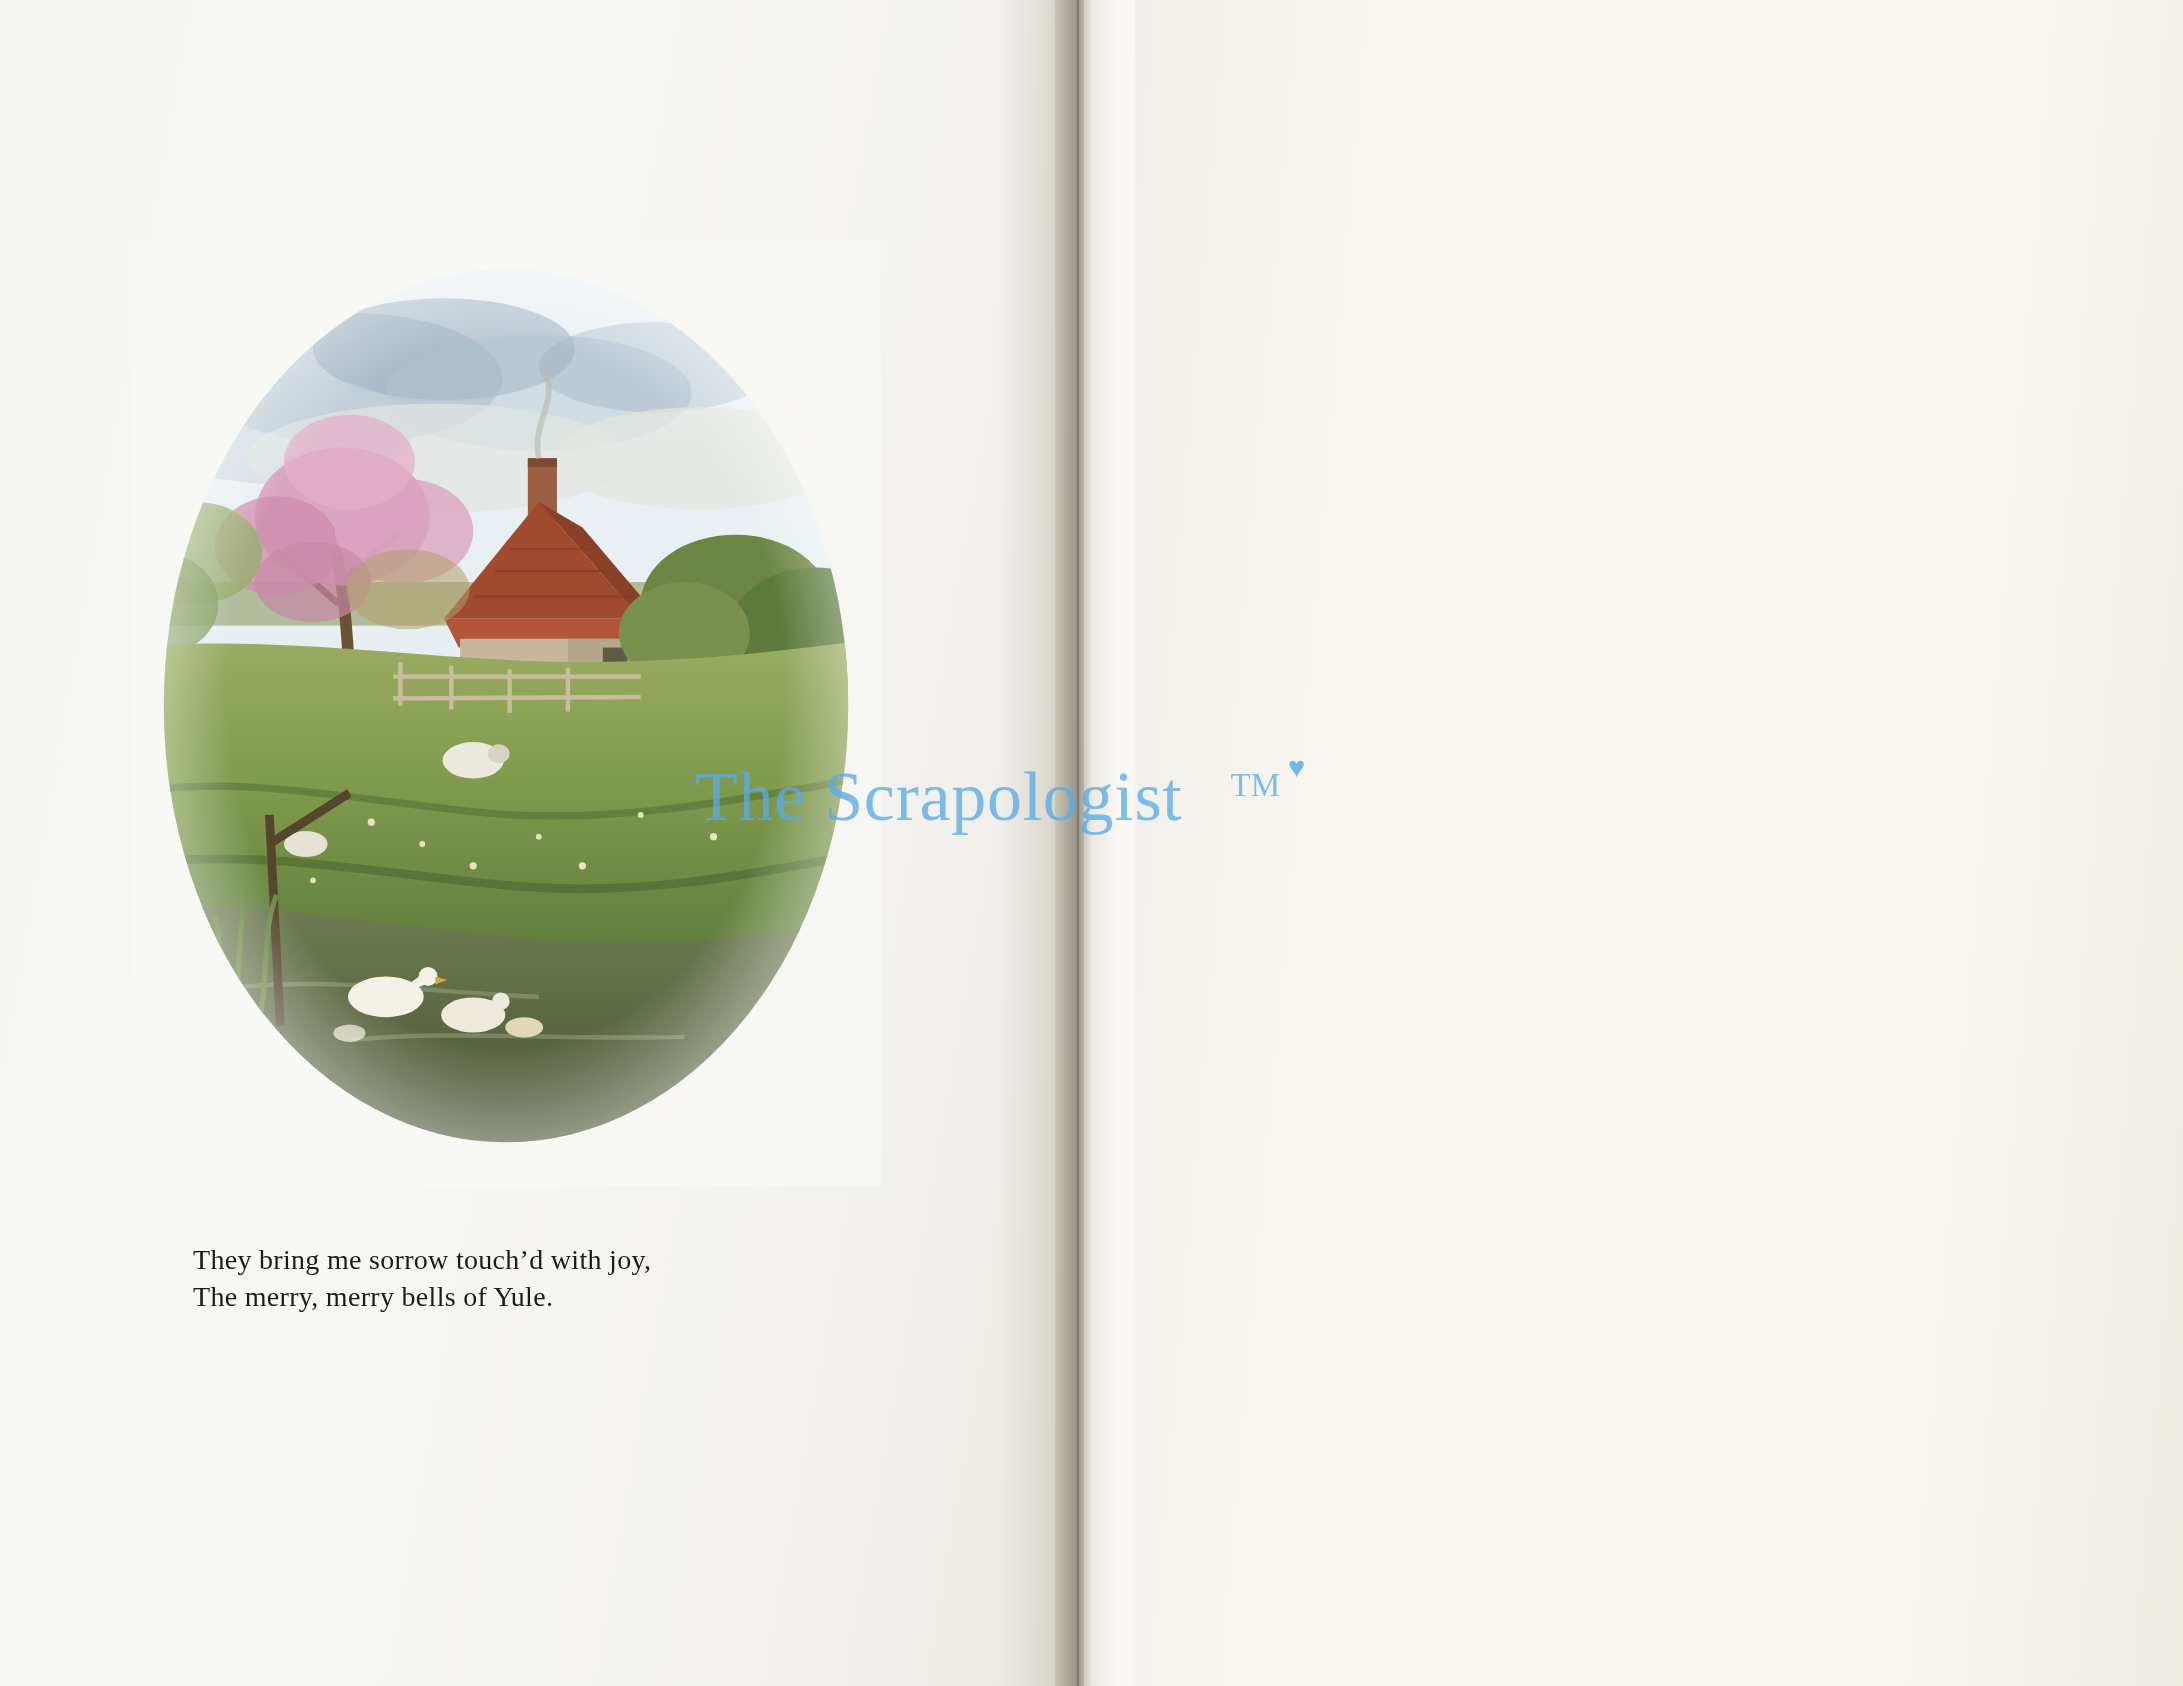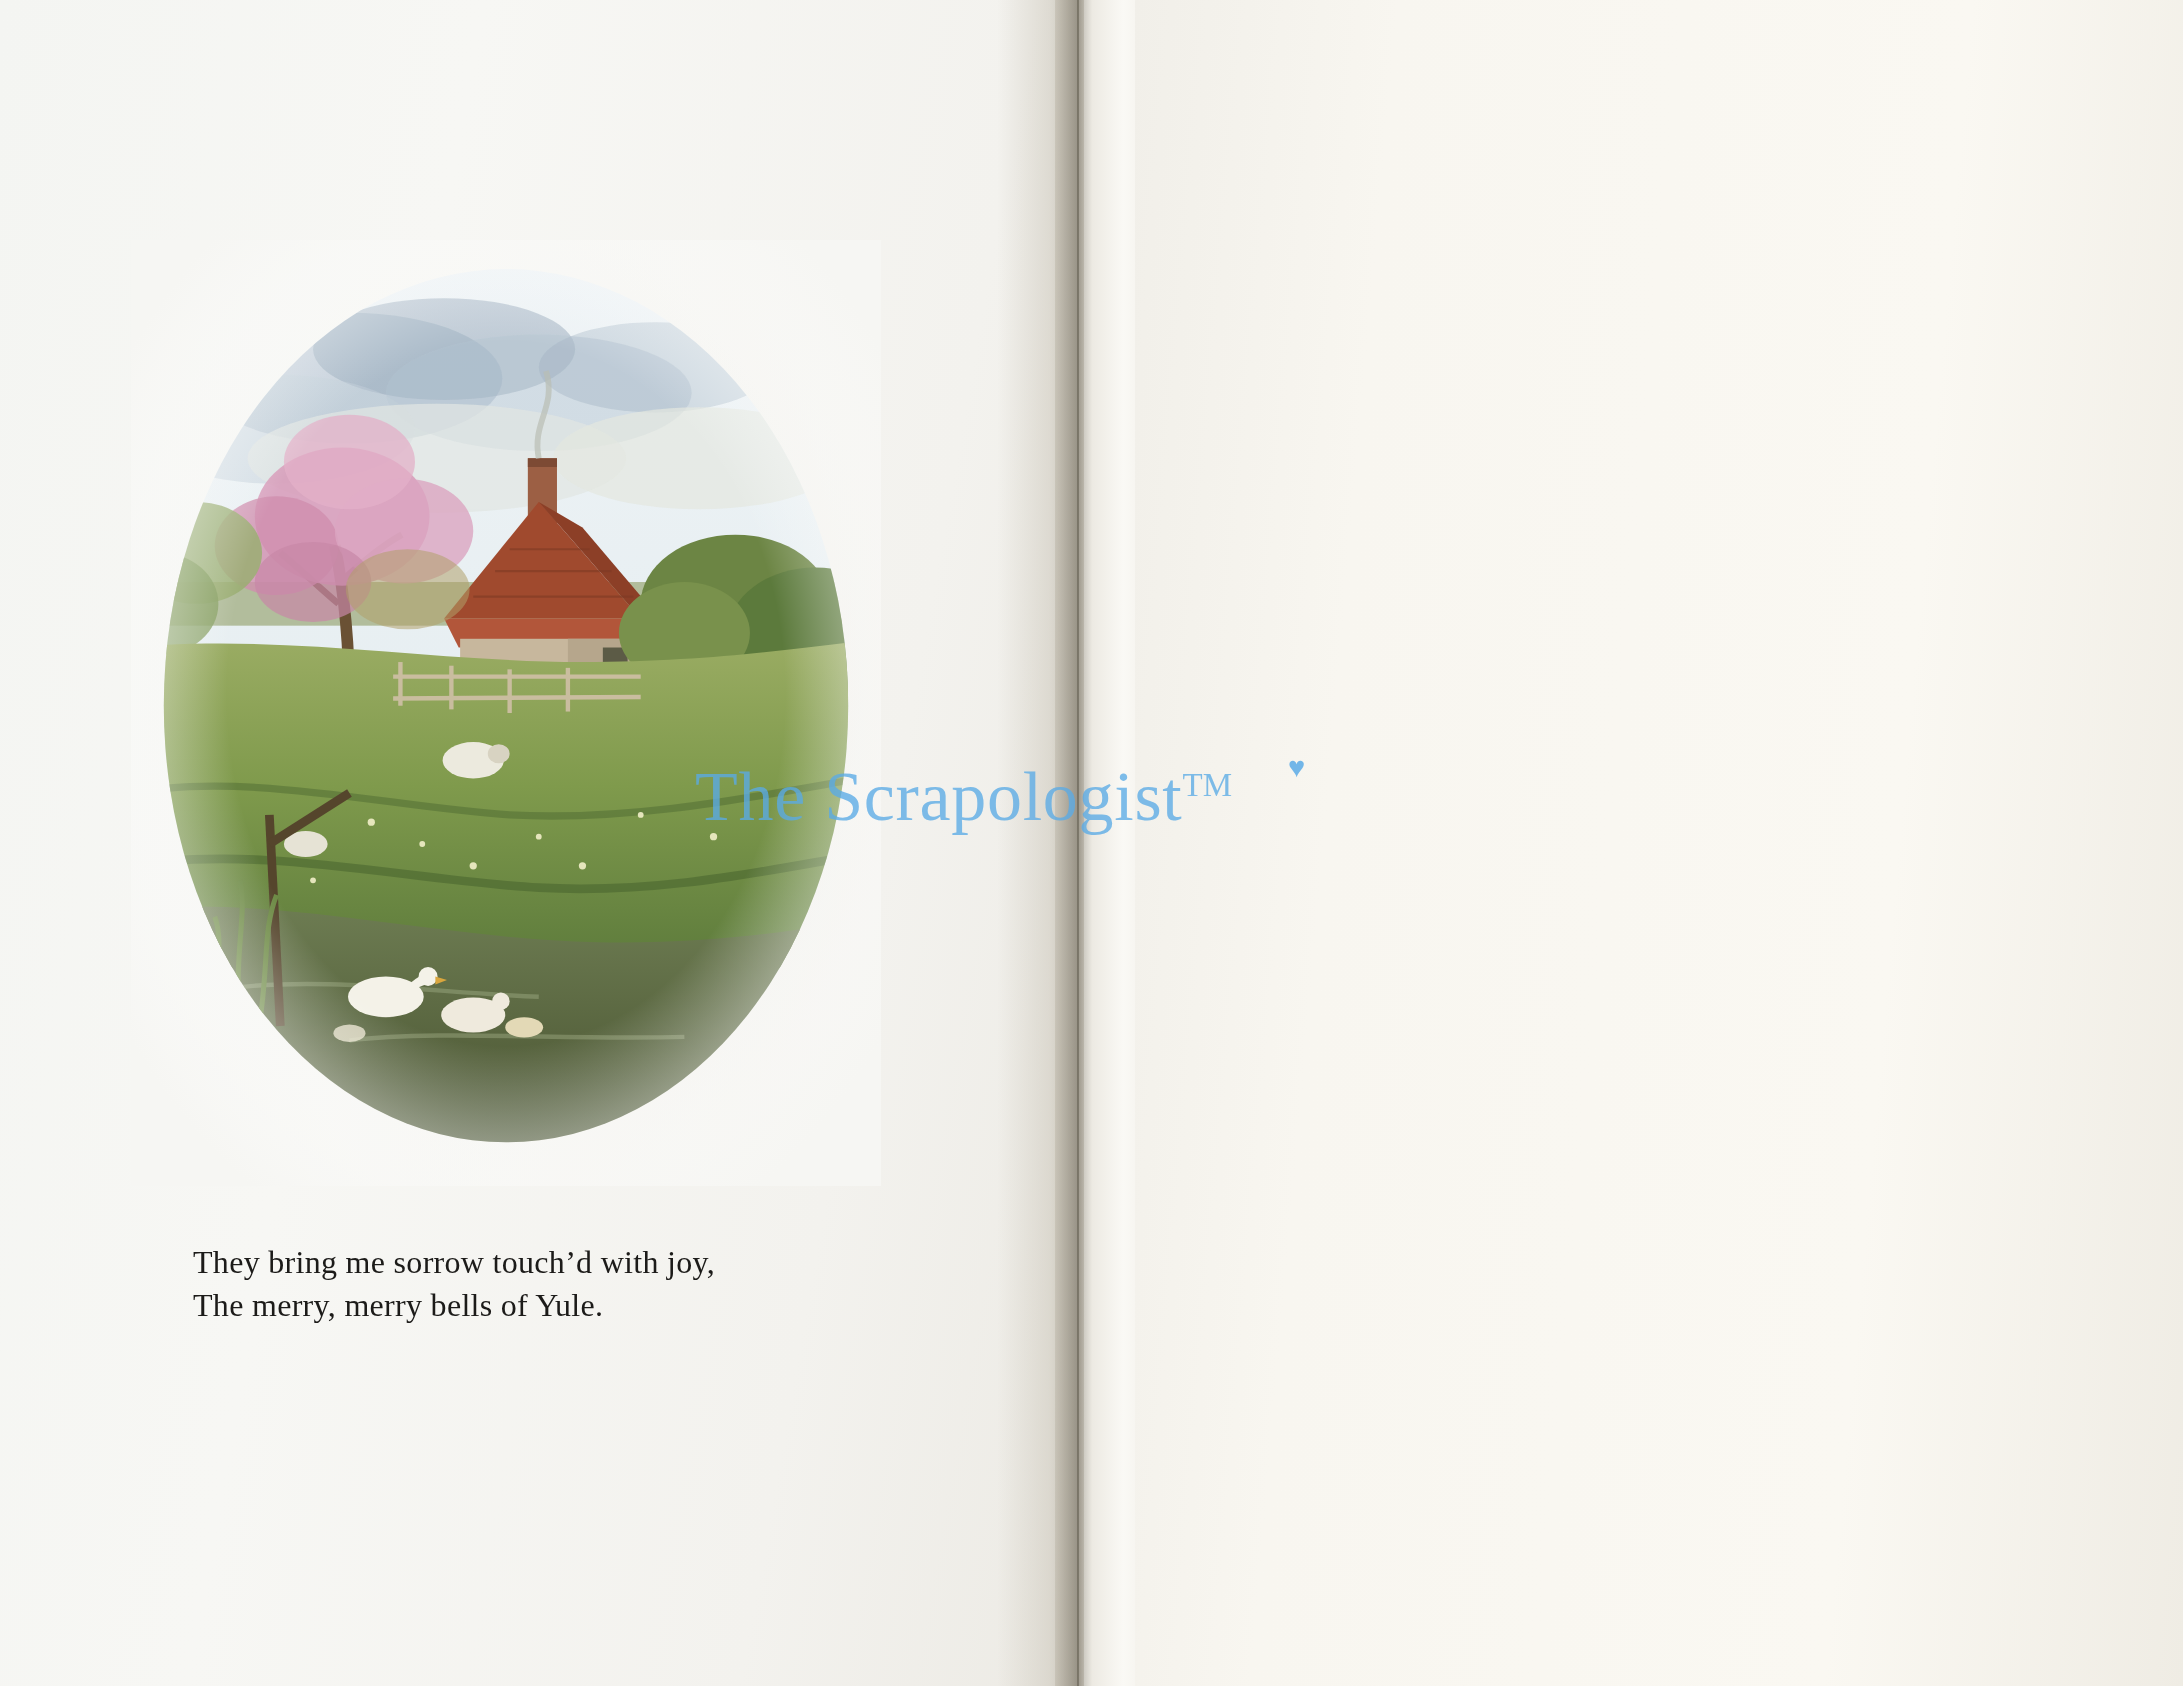--- a/index.html
+++ b/index.html
@@ -76,21 +76,21 @@
 
   .caption {
     position: absolute;
     left: 193px;
     top: 1241px;
     width: 786px;
     color: #1c1b19;
     font-family: "Liberation Serif", serif;
   }
   .caption .line {
-    font-size: 32px;
+    font-size: 28px;
     line-height: 1.33;
     letter-spacing: 0.3px;
   }
   .caption .source {
     margin-top: 11.6px;
     text-align: right;
     font-size: 24px;
     padding-right: 14.6px;
   }
   .caption .source i { font-style: italic; }
@@ -104,20 +104,21 @@
     font-size: 70px;
     color: rgba(90,170,230,0.78);
     letter-spacing: 0.7px;
     white-space: nowrap;
     pointer-events: none;
   }
   .watermark .tm {
     font-size: 33px;
     vertical-align: super;
     letter-spacing: 0;
+    margin-left: 48px;
   }
   .watermark .heart {
     position: absolute;
     left: 593px;
     top: -5.8px;
     font-size: 29px;
     color: rgba(90,170,230,0.85);
   }
 </style>
 </head>

